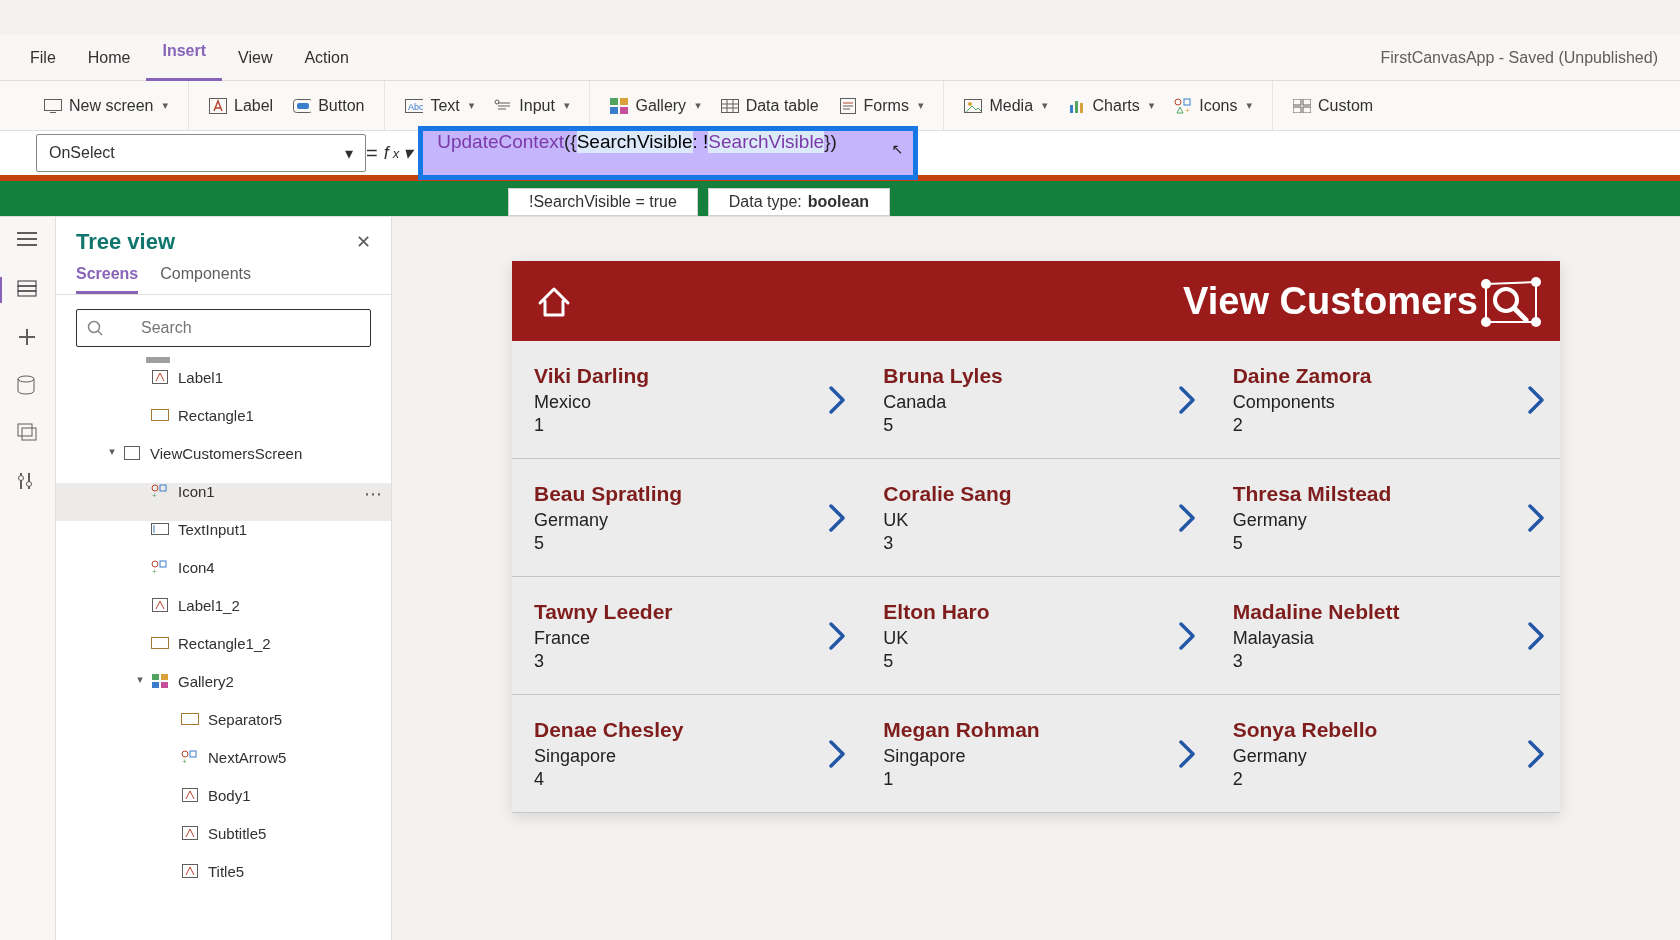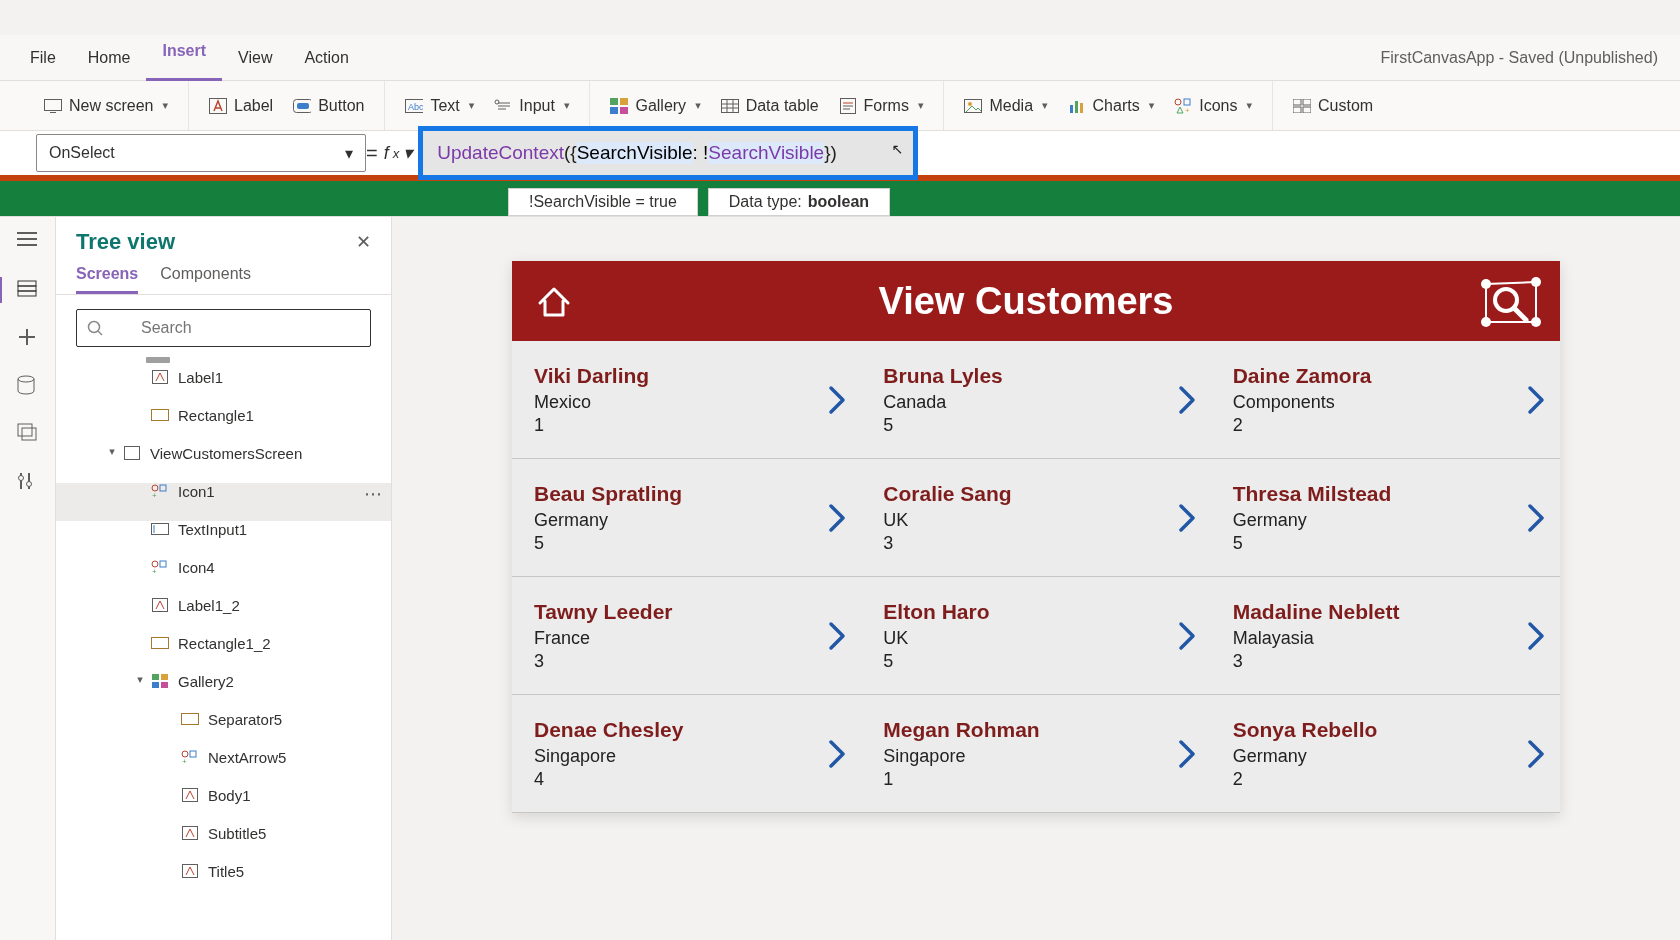--- a/index.html
+++ b/index.html
@@ -19,21 +19,21 @@
   .ribbon .btn { display: inline-flex; align-items: center; gap: 7px; font-size: 16px; color: #323130; padding: 4px 6px; cursor: pointer; white-space: nowrap; }
   .ribbon .btn .icn { width: 18px; height: 18px; display:inline-flex; align-items:center; justify-content:center; }
   .ribbon .chev { font-size: 11px; color: #605e5c; margin-left: 2px; }
 
   
   .formula-row { height: 50px; display: flex; align-items: center; background: #ffffff; border-bottom: 6px solid #c2410c; padding-left: 36px; }
   .prop-select { width: 330px; height: 38px; border: 1px solid #8a8886; border-radius: 2px; padding: 0 12px; display:flex; align-items:center; justify-content:space-between; background:#fff; font-size:16px; color:#323130; }
   .eq { font-size: 20px; color:#323130; }
   .fx { font-style: italic; font-size: 18px; color:#323130; padding: 0 6px; display:flex; align-items:center; gap:4px; }
   .formula-box-wrap { position: relative; }
-  .formula-box { border: 5px solid #1677e5; background:#e5e5e5; height: 54px; min-width: 500px; display:flex; align-items:center; padding: 0 14px; font-family: Consolas, monospace; font-size: 19px; position: relative; }
+  .formula-box { border: 5px solid #1677e5; background:#c4b5fd; height: 54px; min-width: 500px; display:flex; align-items:flex-start; padding: 0 14px; font-family: Consolas, monospace; font-size: 19px; position: relative; }
   .formula-box .fn { color:#7c3aa9; }
   .formula-box .hl { background:#dbe9fb; }
   .formula-box .paren { color:#222; }
   .cursor-img { position:absolute; right:10px; top:10px; font-size:14px; color:#222; }
   
   
   .hint-row { height: 36px; display:flex; align-items:flex-end; padding-left: 508px; font-size:16px; color:#323130; background:#15803d; border-bottom:1px solid #e1dfdd; }
   .hint-cell { padding: 4px 20px; border:1px solid #d2d0ce; background:#fff; display:inline-flex; align-items:center; gap:6px; margin-right: 10px;}
   .hint-cell b { font-weight:700; }
 
@@ -63,21 +63,21 @@
   .node .nicon { width:20px; height:16px; margin-right:8px; display:inline-flex; align-items:center; justify-content:center;}
   .node.selected { background:#edebe9; }
   .node .dots { margin-left:auto; color:#605e5c; font-size:18px; letter-spacing:1px; }
   .collapse-bar { height:6px; margin: 2px auto 6px 90px; width:24px; border-top: 3px solid #a19f9d; border-bottom:3px solid #a19f9d; border-radius:1px;}
 
   
   .canvas { flex:1; background:#f3f2f1; overflow:auto; padding: 44px 70px 40px 70px; }
   .app { width: 1048px; margin: 0 auto; background:#ececec; box-shadow: 0 4px 14px rgba(0,0,0,0.12); }
   .app-header { height: 80px; background:#9b1b1b; color:#fff; display:flex; align-items:center; padding: 0 22px; }
   .app-header .home { width:40px; height:40px; }
-  .app-header h1 { flex:1; text-align:center; font-size:38px; font-weight:700; }
+  .app-header h1 { flex:1; text-align:right; font-size:38px; font-weight:700; }
   .app-header .search-ic { width:60px; height:50px; }
   .gallery { display:grid; grid-template-columns: 1fr 1fr 1fr; background:#ececec; }
   .card { border-bottom:1px solid #c8c6c4; padding: 18px 12px 18px 22px; display:flex; align-items:center; min-height:118px; }
   .card .info .name { font-size:21px; font-weight:700; color:#7f1d1d; margin-bottom:4px; }
   .card .info .country { font-size:18px; color:#222; }
   .card .info .num { font-size:18px; color:#222; margin-top:2px; }
   .card .arrow { margin-left:auto; color:#2257a5; }
 
   
   svg { display:block; }

